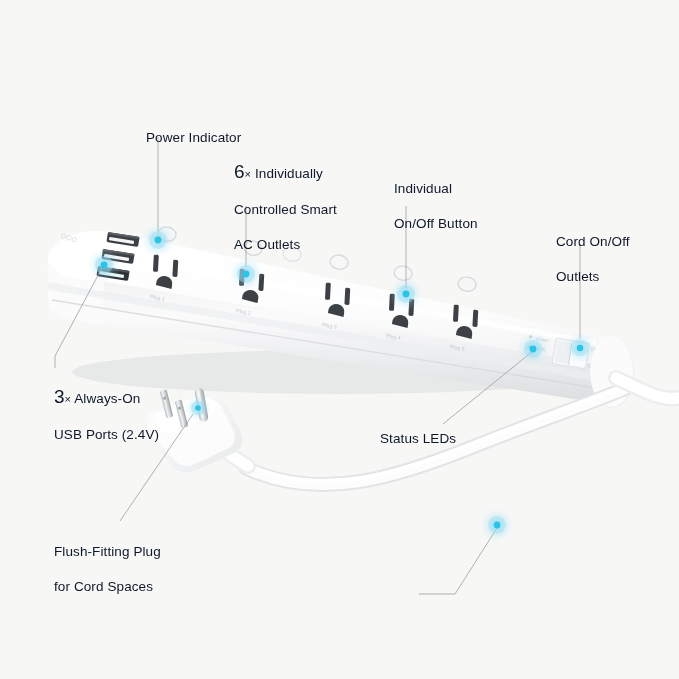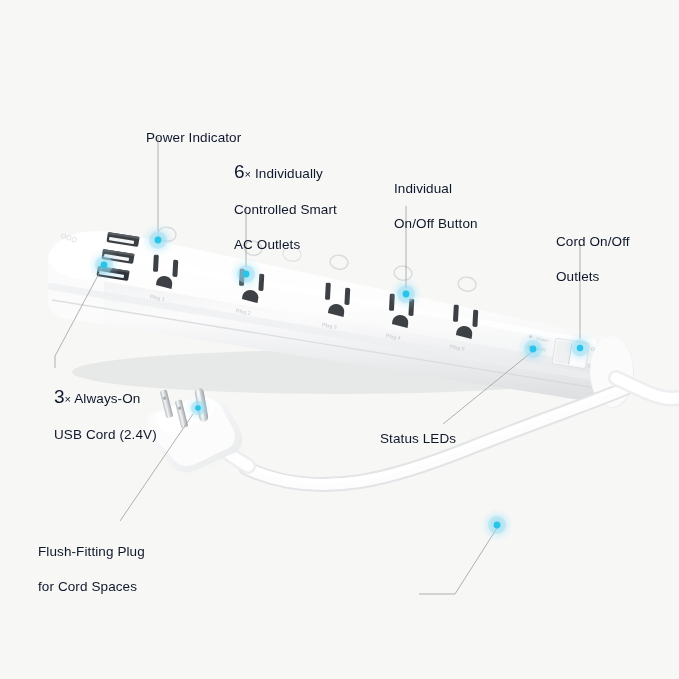--- a/index.html
+++ b/index.html
@@ -25,21 +25,21 @@
     font-size:19px;
     line-height:17.5px;
     letter-spacing:0;
   }
   .callout .times{font-size:11px;}
   .c-power-indicator{left:146px;top:111px;}
   .c-outlets{left:234px;top:145px;}
   .c-individual{left:394px;top:162px;}
   .c-poweronoff{left:556px;top:215px;}
   .c-usb{left:38px;top:370px;margin-left:16px;}
-  .c-flush{left:38px;top:525px;}
+  .c-flush{left:54px;top:525px;}
   .c-status{left:380px;top:412px;}
   .c-cord{left:291px;top:586px;}
 </style>
 </head>
 <body>
 
 <div id="stage">
 
   <svg class="layer" viewBox="0 0 679 679">
     <defs>
@@ -310,21 +310,21 @@
     <span>On/Off Button</span>
   </div>
 
   <div class="callout c-poweronoff">
     <span>Cord On/Off</span><br>
     <span>Outlets</span>
   </div>
 
   <div class="callout c-usb">
     <span class="big">3</span><span class="times">×</span> <span>Always-On</span><br>
-    <span>USB Cord (2.4V)</span>
+    <span>USB Ports (2.4V)</span>
   </div>
 
   <div class="callout c-status">
     <span>Status LEDs</span>
   </div>
 
   <div class="callout c-flush">
     <span>Flush-Fitting Plug</span><br>
     <span>for Cord Spaces</span>
   </div>

